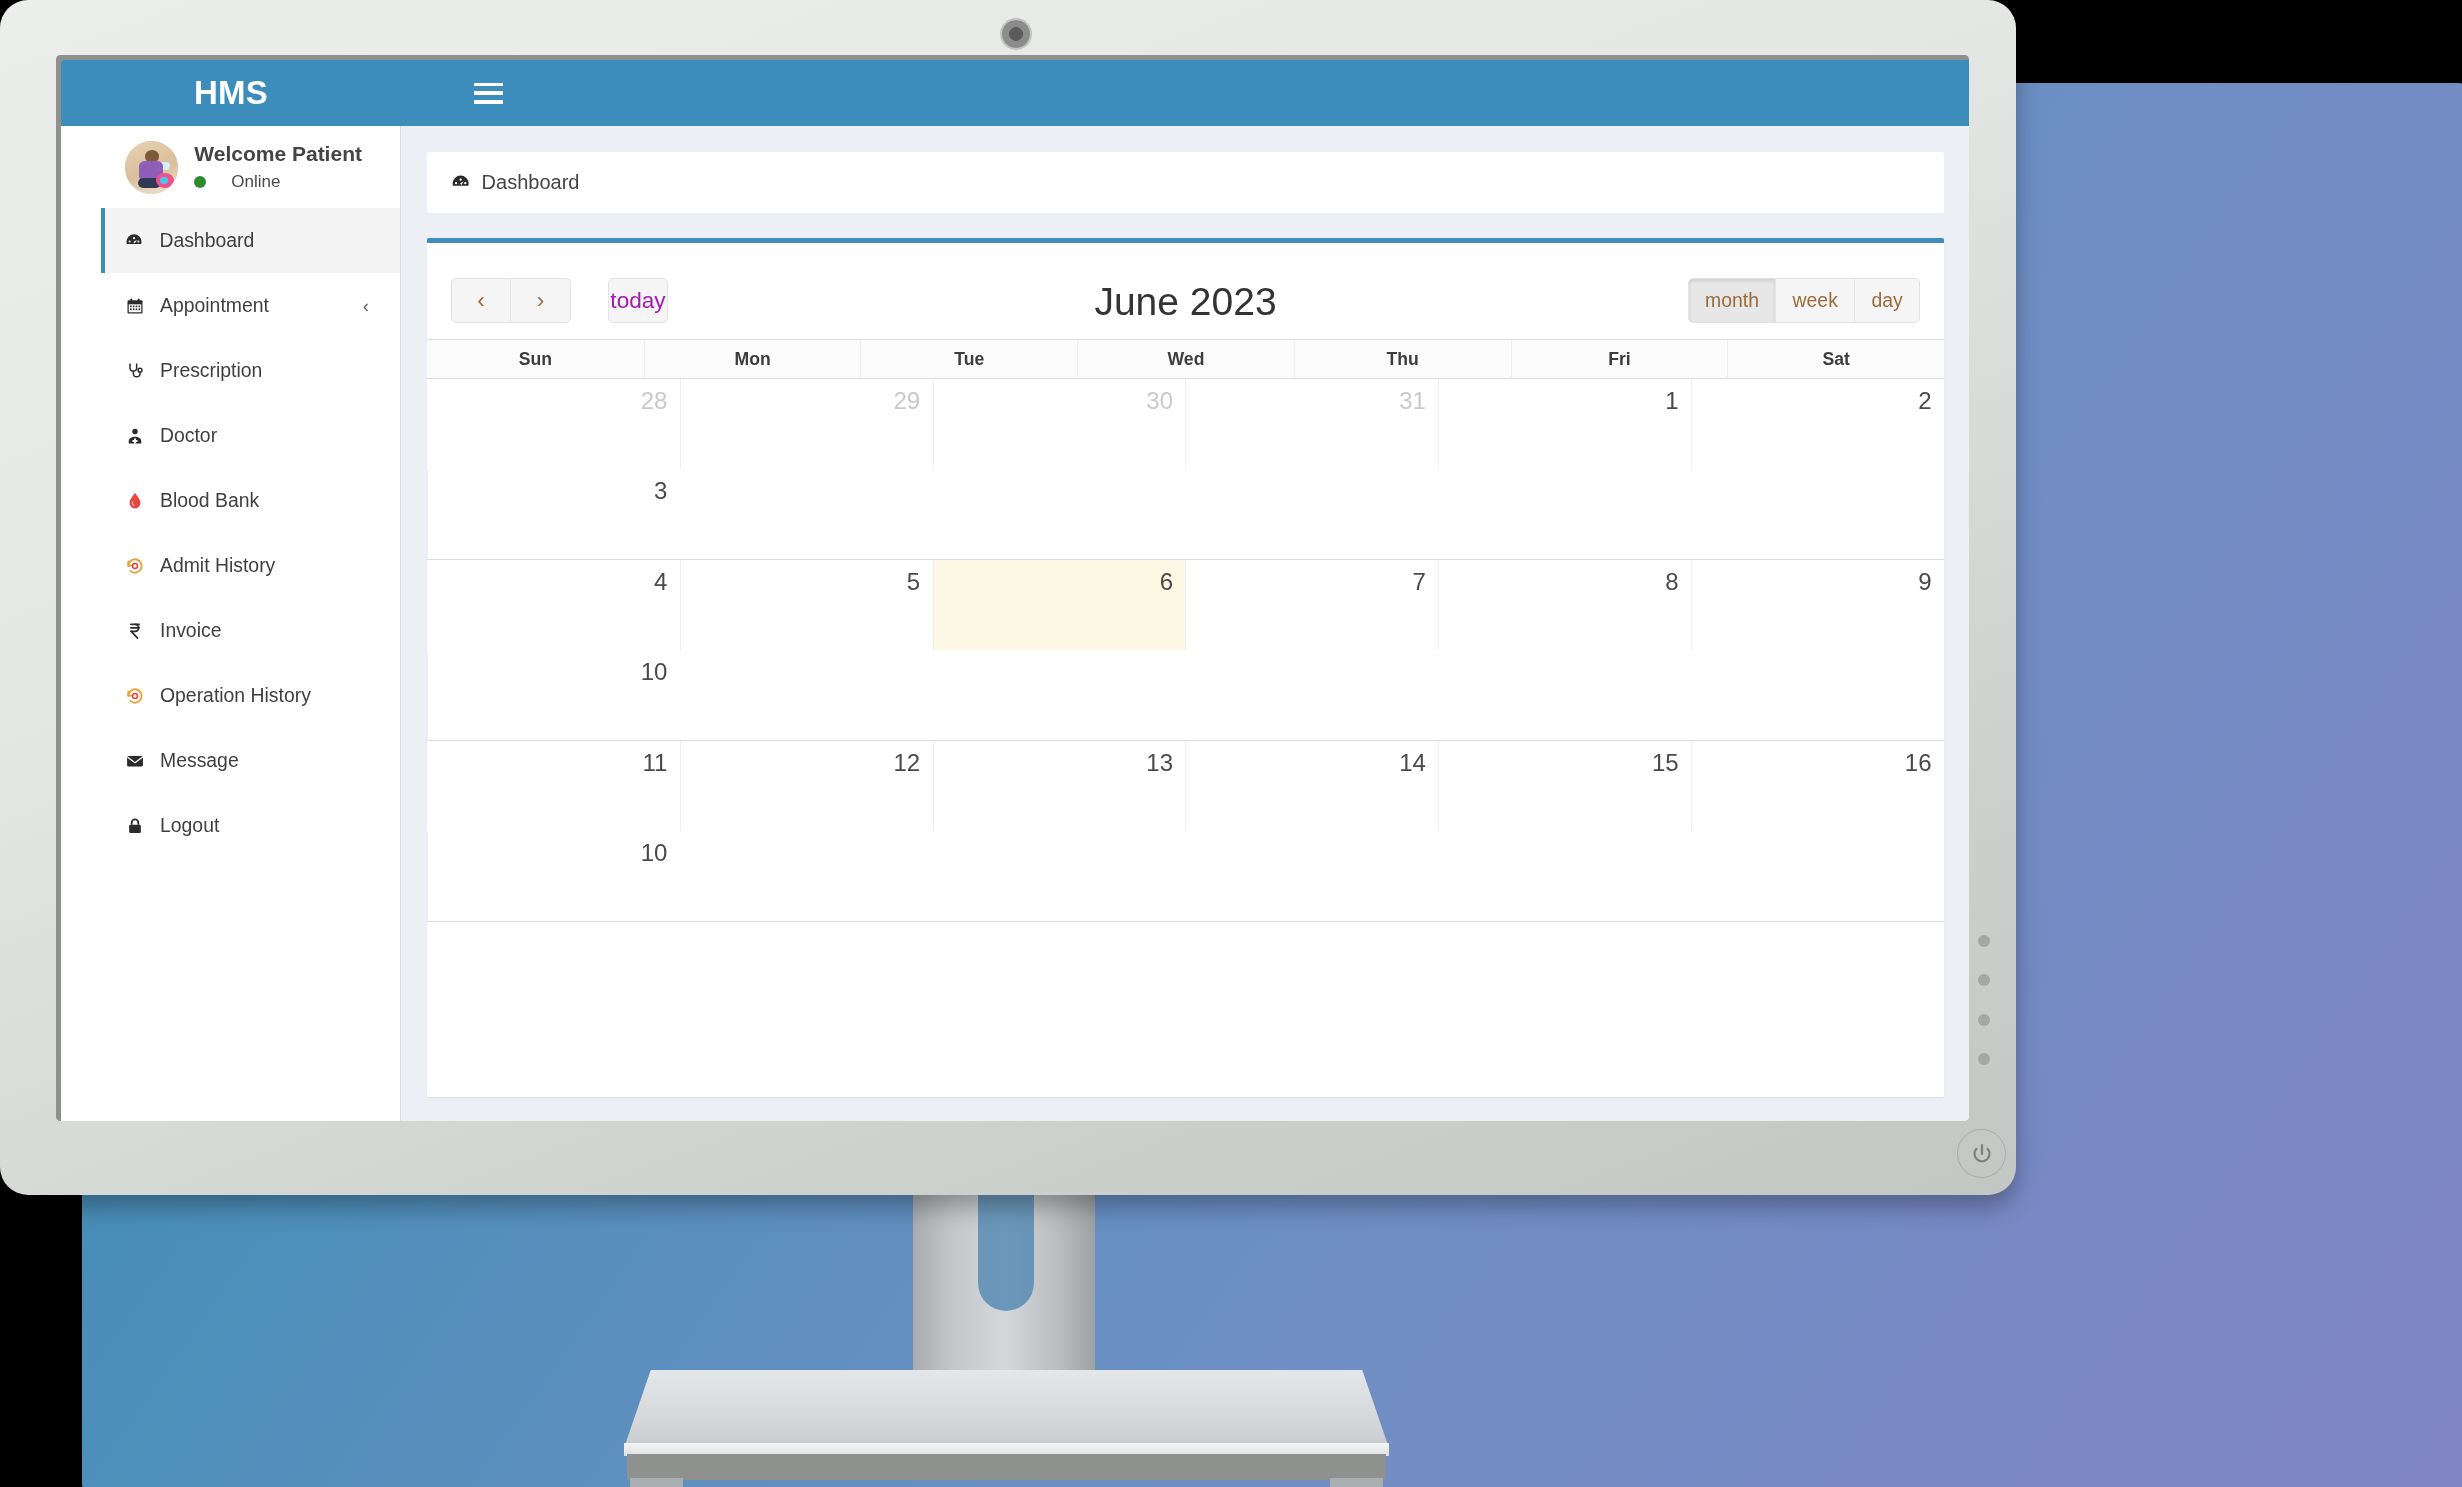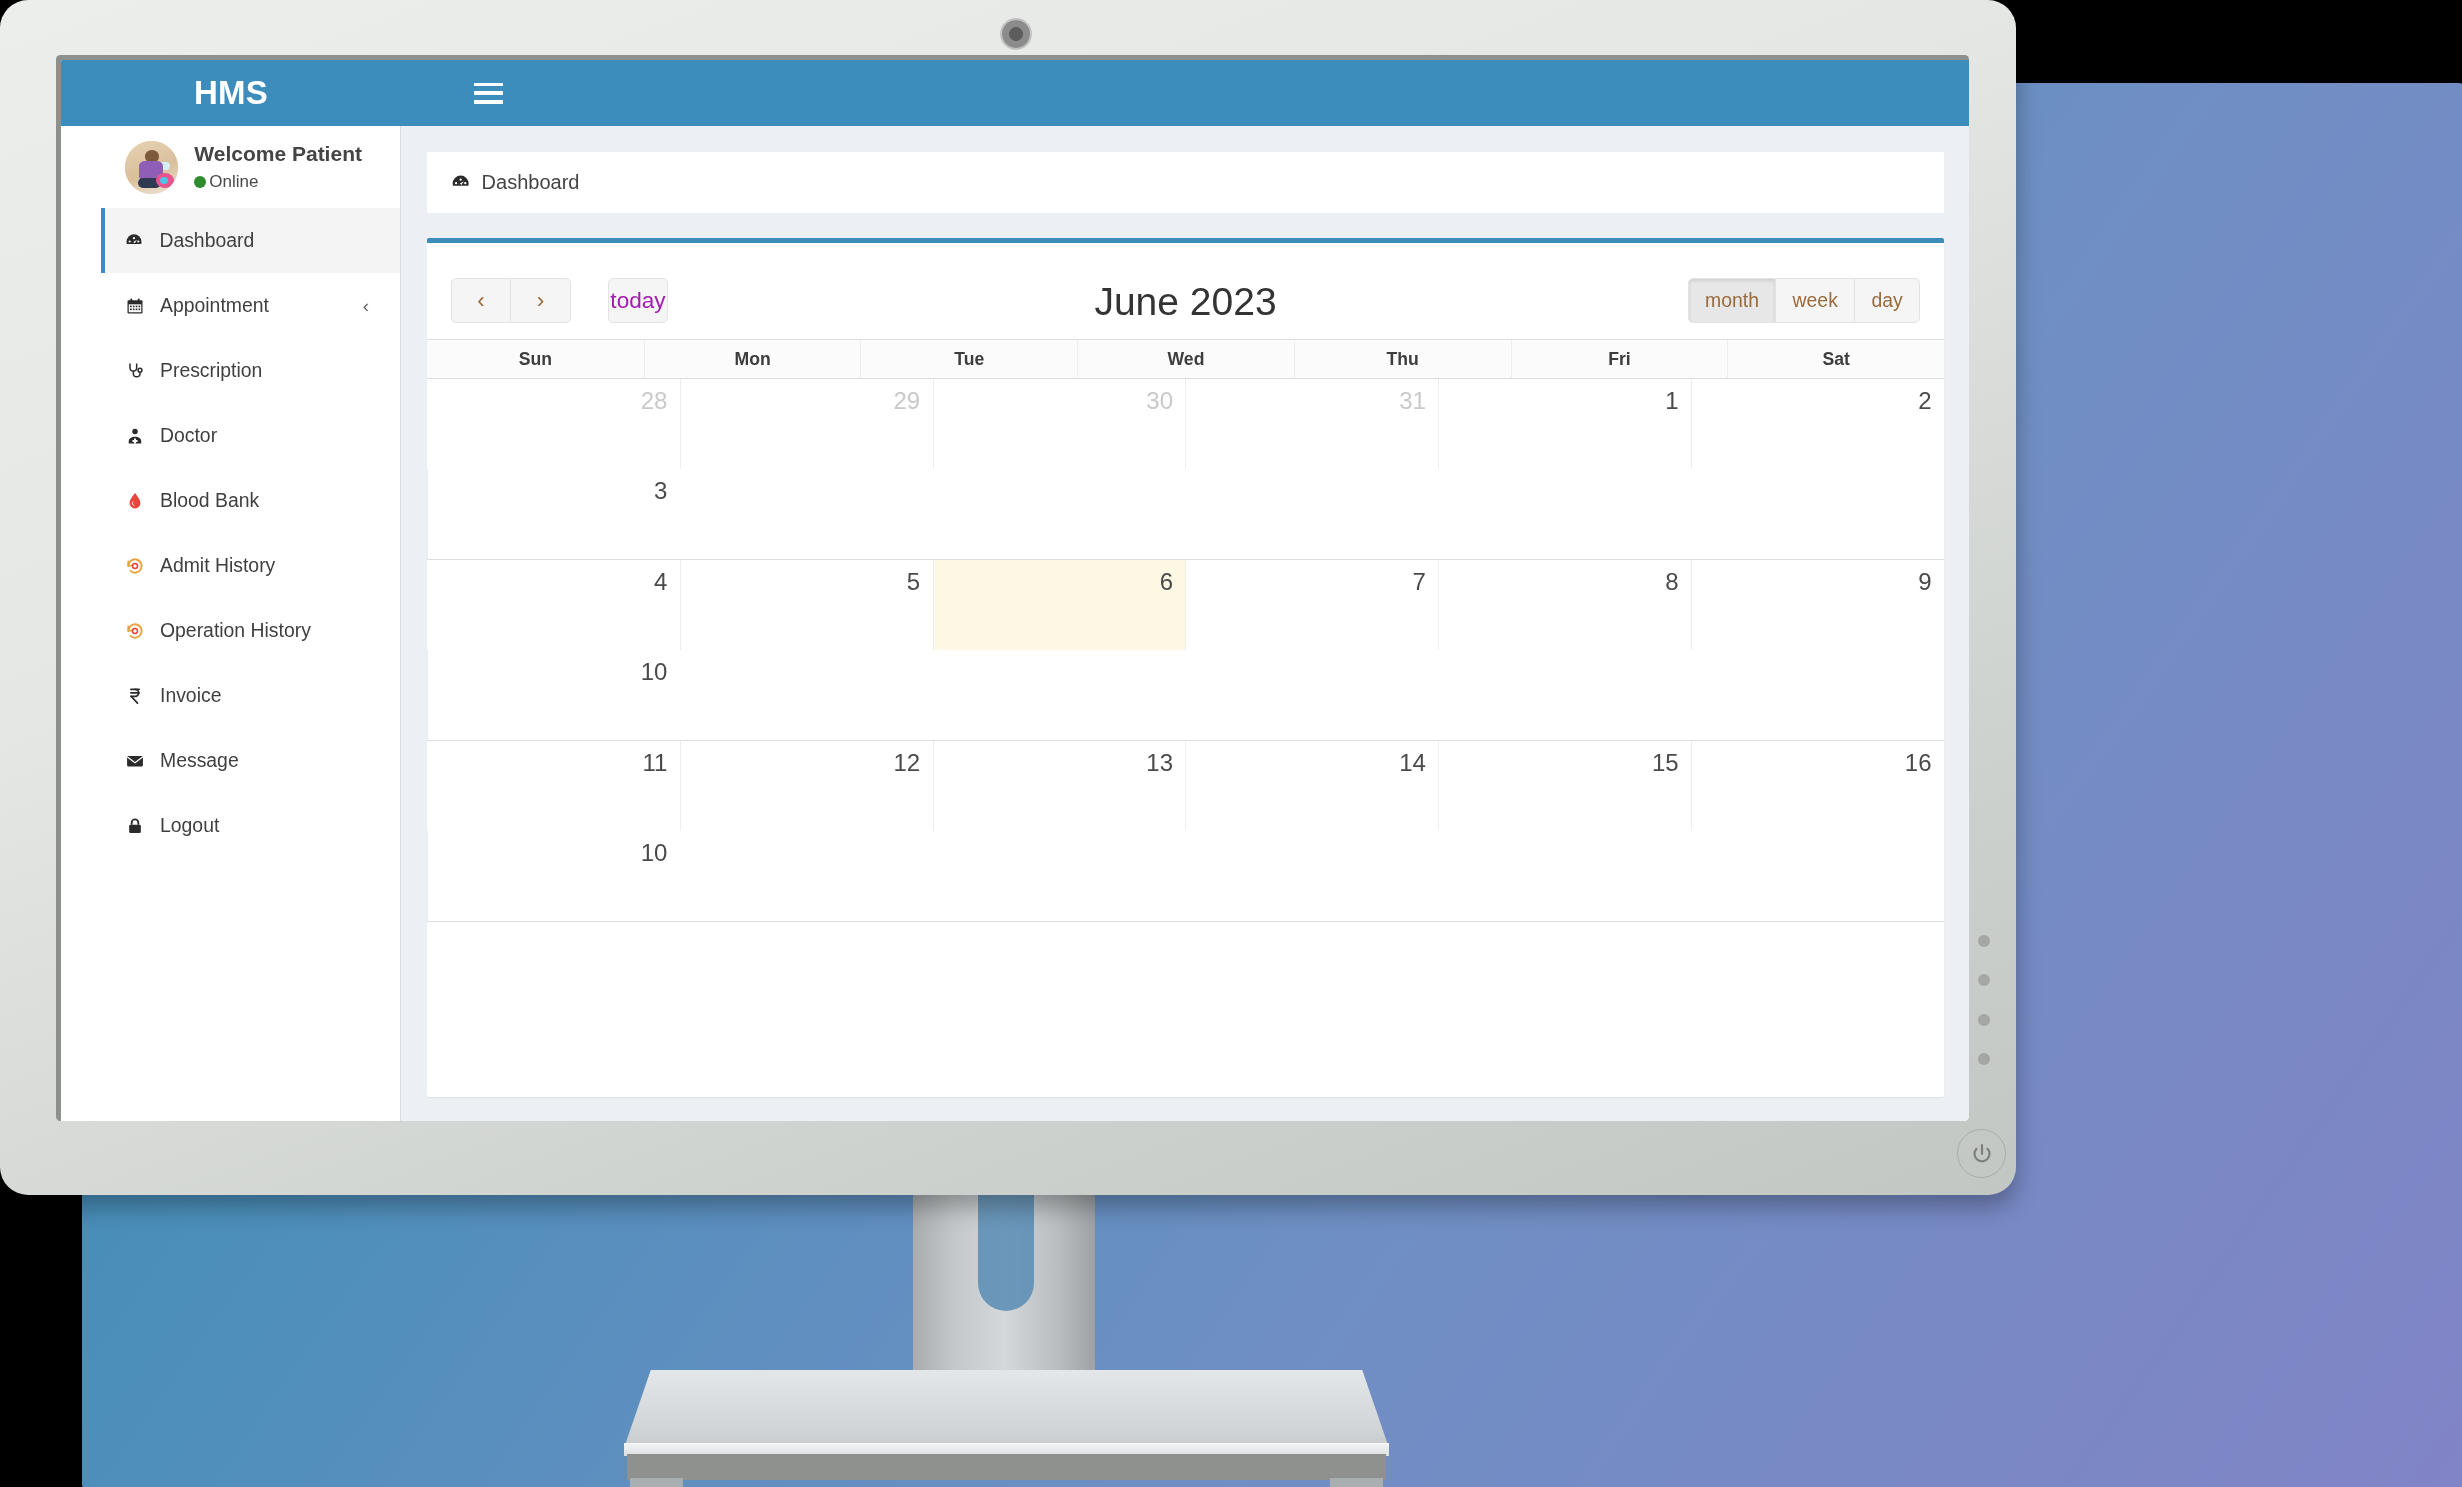--- a/index.html
+++ b/index.html
@@ -222,21 +222,21 @@
   #user-panel {
     height: 82px;
     display: flex; align-items: center;
     padding-left: 24px;
     gap: 16.3px;
     background: #ffffff;
   }
   #user-avatar { width: 53px; height: 53px; }
   #user-meta { display: flex; flex-direction: column; gap: 6.3px; }
   #user-name { font-size: 21px; font-weight: bold; color: #444444; }
-  #user-status { display: flex; align-items: center; gap: 3px; font-size: 17px; color: #4a4a4a; }
+  #user-status { display: flex; align-items: center; gap: 25px; font-size: 17px; color: #4a4a4a; }
   .status-dot { width: 12px; height: 12px; border-radius: 50%; background: #2e8b2e; }
 
   .nav-item {
     height: 65px;
     display: flex; align-items: center;
     padding-left: 24px;
     gap: 0px;
     font-size: 19.4px;
     color: #3f3f3f;
     cursor: pointer;
@@ -505,39 +505,39 @@
                       <path d="M4 12a8 8 0 1 1 2.6 5.9" fill="none" stroke="#e8a33d" stroke-width="2.3" stroke-linecap="round"></path>
                       <path d="M4 6.5v5h5" fill="none" stroke="#e8a33d" stroke-width="2.3" stroke-linecap="round" stroke-linejoin="round"></path>
                       <circle cx="12" cy="12" r="3" fill="none" stroke="#e8453c" stroke-width="1.8"></circle>
                     </svg>
                   </span>
                   <span class="nav-label">Admit History</span>
                 </div>
                 <div class="nav-item">
                   <span class="nav-ico">
                     <svg viewBox="0 0 24 24">
-                      <path d="M4 12a8 8 0 1 1 2.6 5.9" fill="none" stroke="#e8a33d" stroke-width="2.3" stroke-linecap="round"></path>
-                      <path d="M4 6.5v5h5" fill="none" stroke="#e8a33d" stroke-width="2.3" stroke-linecap="round" stroke-linejoin="round"></path>
-                      <circle cx="12" cy="12" r="3" fill="none" stroke="#e8453c" stroke-width="1.8"></circle>
-                    </svg>
-                  </span>
-                  <span class="nav-label">Operation History</span>
-                </div>
-                <div class="nav-item">
-                  <span class="nav-ico">
-                    <svg viewBox="0 0 24 24">
                       <g fill="none" stroke="#2b2b2b" stroke-width="2" stroke-linecap="round">
                         <path d="M7 4h10"></path>
                         <path d="M7 8.2h10"></path>
                         <path d="M7 12.4h5.2a4.2 4.2 0 0 0 0-8.4"></path>
                         <path d="M7.5 12.4 15 20.5"></path>
                       </g>
                     </svg>
                   </span>
                   <span class="nav-label">Invoice</span>
+                </div>
+                <div class="nav-item">
+                  <span class="nav-ico">
+                    <svg viewBox="0 0 24 24">
+                      <path d="M4 12a8 8 0 1 1 2.6 5.9" fill="none" stroke="#e8a33d" stroke-width="2.3" stroke-linecap="round"></path>
+                      <path d="M4 6.5v5h5" fill="none" stroke="#e8a33d" stroke-width="2.3" stroke-linecap="round" stroke-linejoin="round"></path>
+                      <circle cx="12" cy="12" r="3" fill="none" stroke="#e8453c" stroke-width="1.8"></circle>
+                    </svg>
+                  </span>
+                  <span class="nav-label">Operation History</span>
                 </div>
                 <div class="nav-item">
                   <span class="nav-ico">
                     <svg viewBox="0 0 24 24">
                       <rect x="2.5" y="6" width="19" height="12.5" rx="1.4" fill="#2b2b2b"></rect>
                       <path d="M2.5 7 12 14 21.5 7" fill="none" stroke="#fff" stroke-width="1.6"></path>
                     </svg>
                   </span>
                   <span class="nav-label">Message</span>
                 </div>

